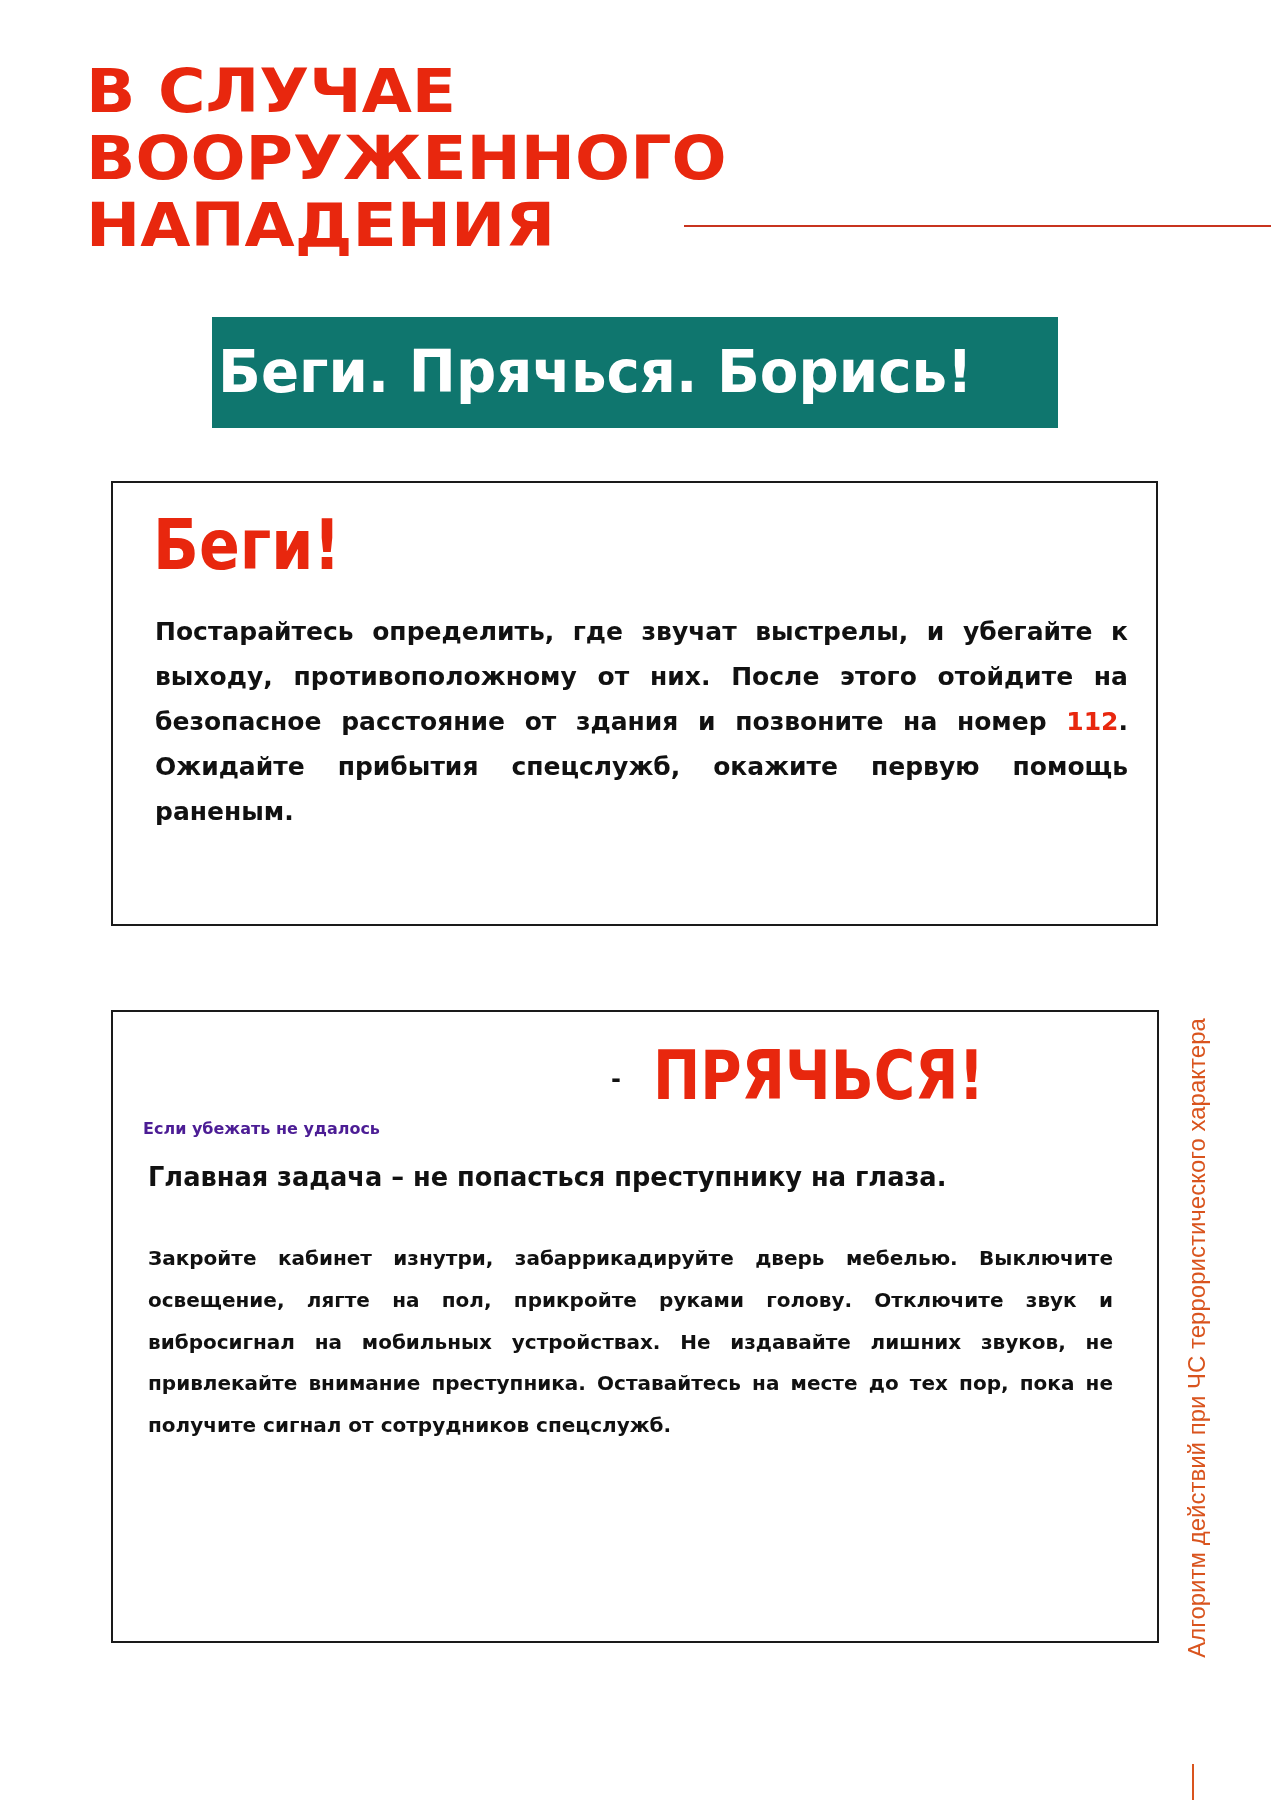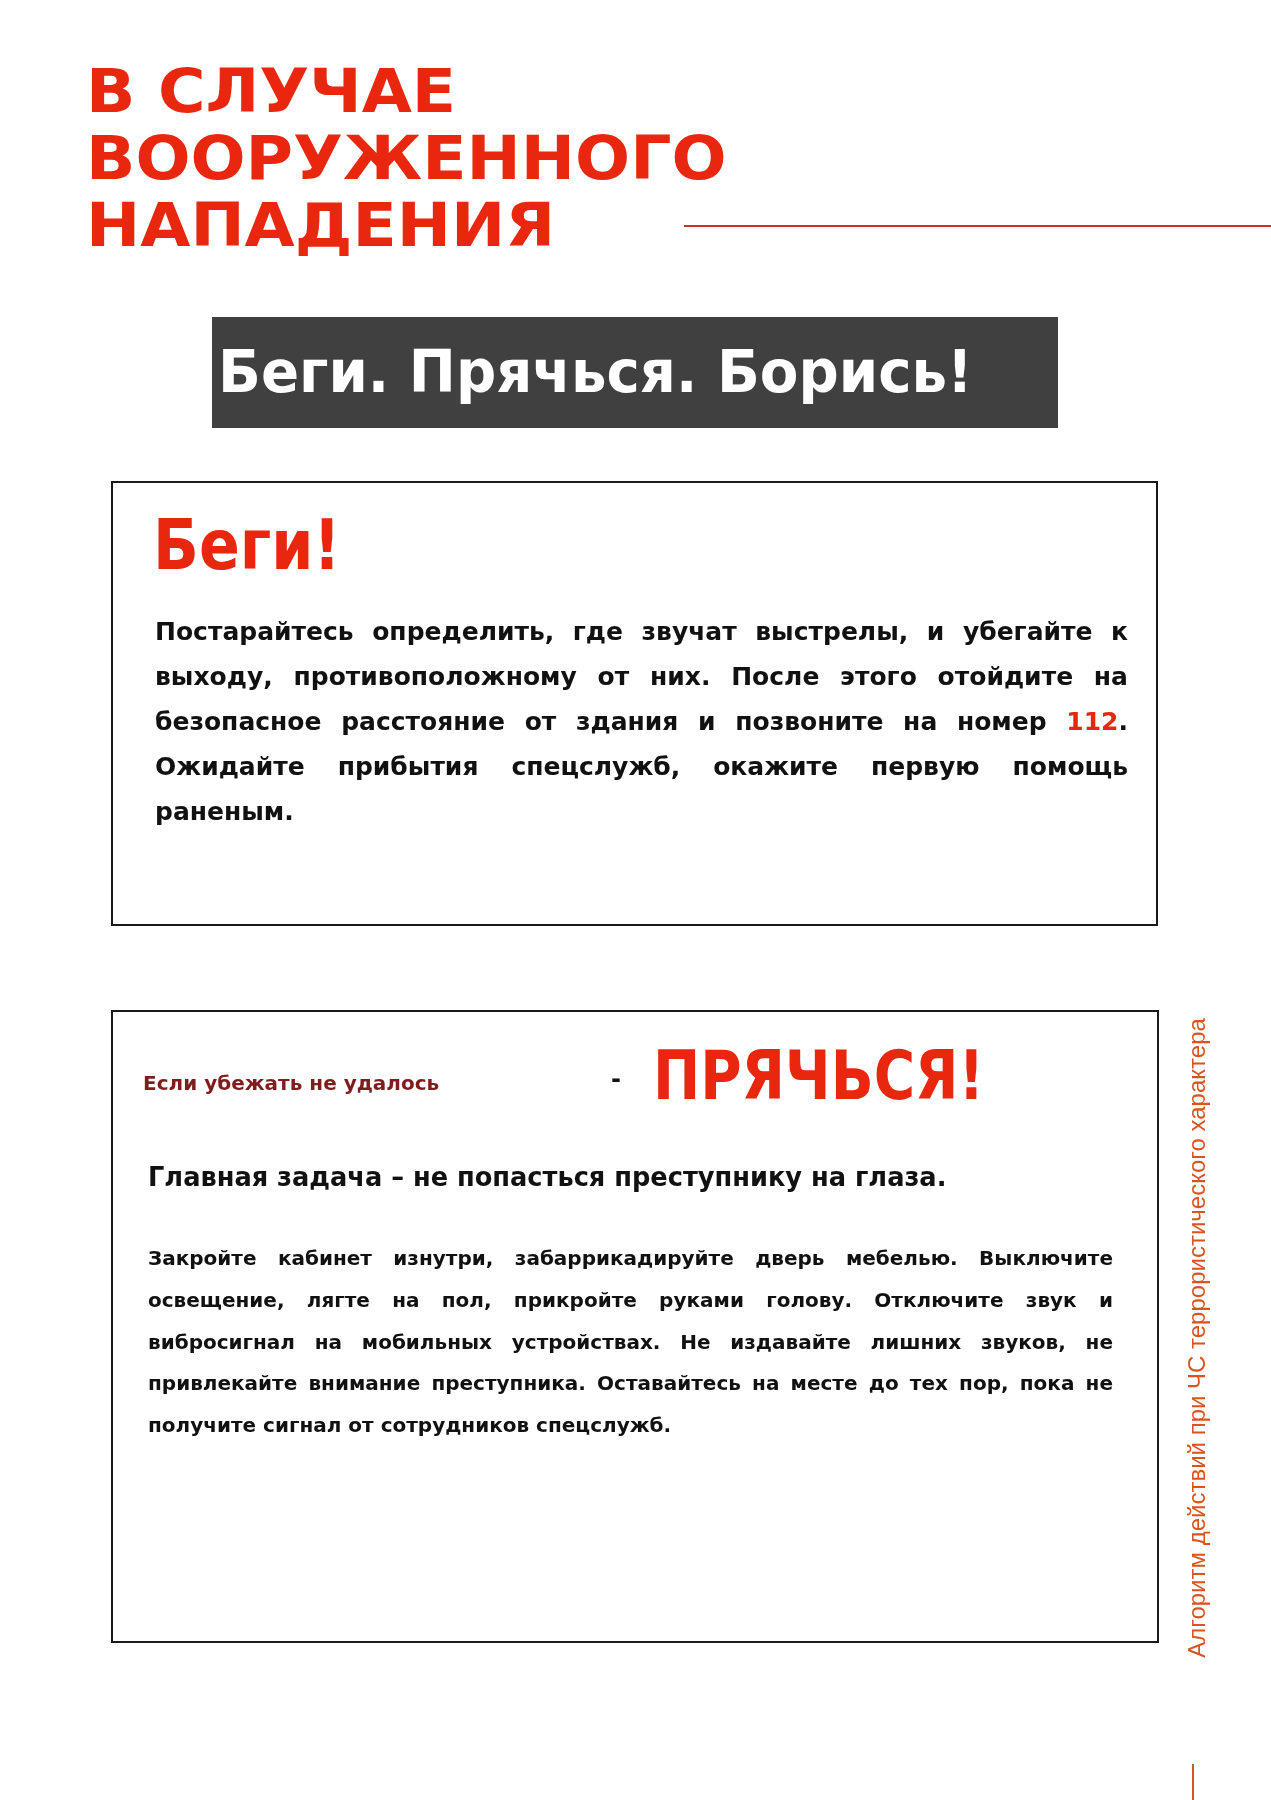--- a/index.html
+++ b/index.html
@@ -35,21 +35,21 @@
       width: 587px;
       height: 2px;
       background: #c8341f;
     }
     .banner {
       position: absolute;
       left: 212px;
       top: 317px;
       width: 846px;
       height: 111px;
-      background: #404040;
+      background: #0f766e;
       overflow: hidden;
     }
     .banner-text {
       position: absolute;
       left: 6px;
       top: 22px;
       white-space: nowrap;
       color: #ffffff;
       font-family: "DejaVu Sans", sans-serif;
       font-weight: bold;
@@ -95,27 +95,27 @@
       top: 609px;
       width: 973px;
       font-size: 25px;
       line-height: 45px;
     }
     .accent { color: #e8270e; }
 
     .hide-lead {
       position: absolute;
       left: 143px;
-      top: 1065px;
-      margin: 0;
-      white-space: nowrap;
-      color: #7f1d1d;
-      font-family: "DejaVu Sans", sans-serif;
-      font-weight: bold;
-      font-size: 20px;
+      top: 1111px;
+      margin: 0;
+      white-space: nowrap;
+      color: #4c1d95;
+      font-family: "DejaVu Sans", sans-serif;
+      font-weight: bold;
+      font-size: 16px;
       line-height: 36px;
     }
     .hide-dash {
       position: absolute;
       left: 611px;
       top: 1061px;
       color: #111111;
       font-family: "DejaVu Sans", sans-serif;
       font-weight: bold;
       font-size: 24px;

